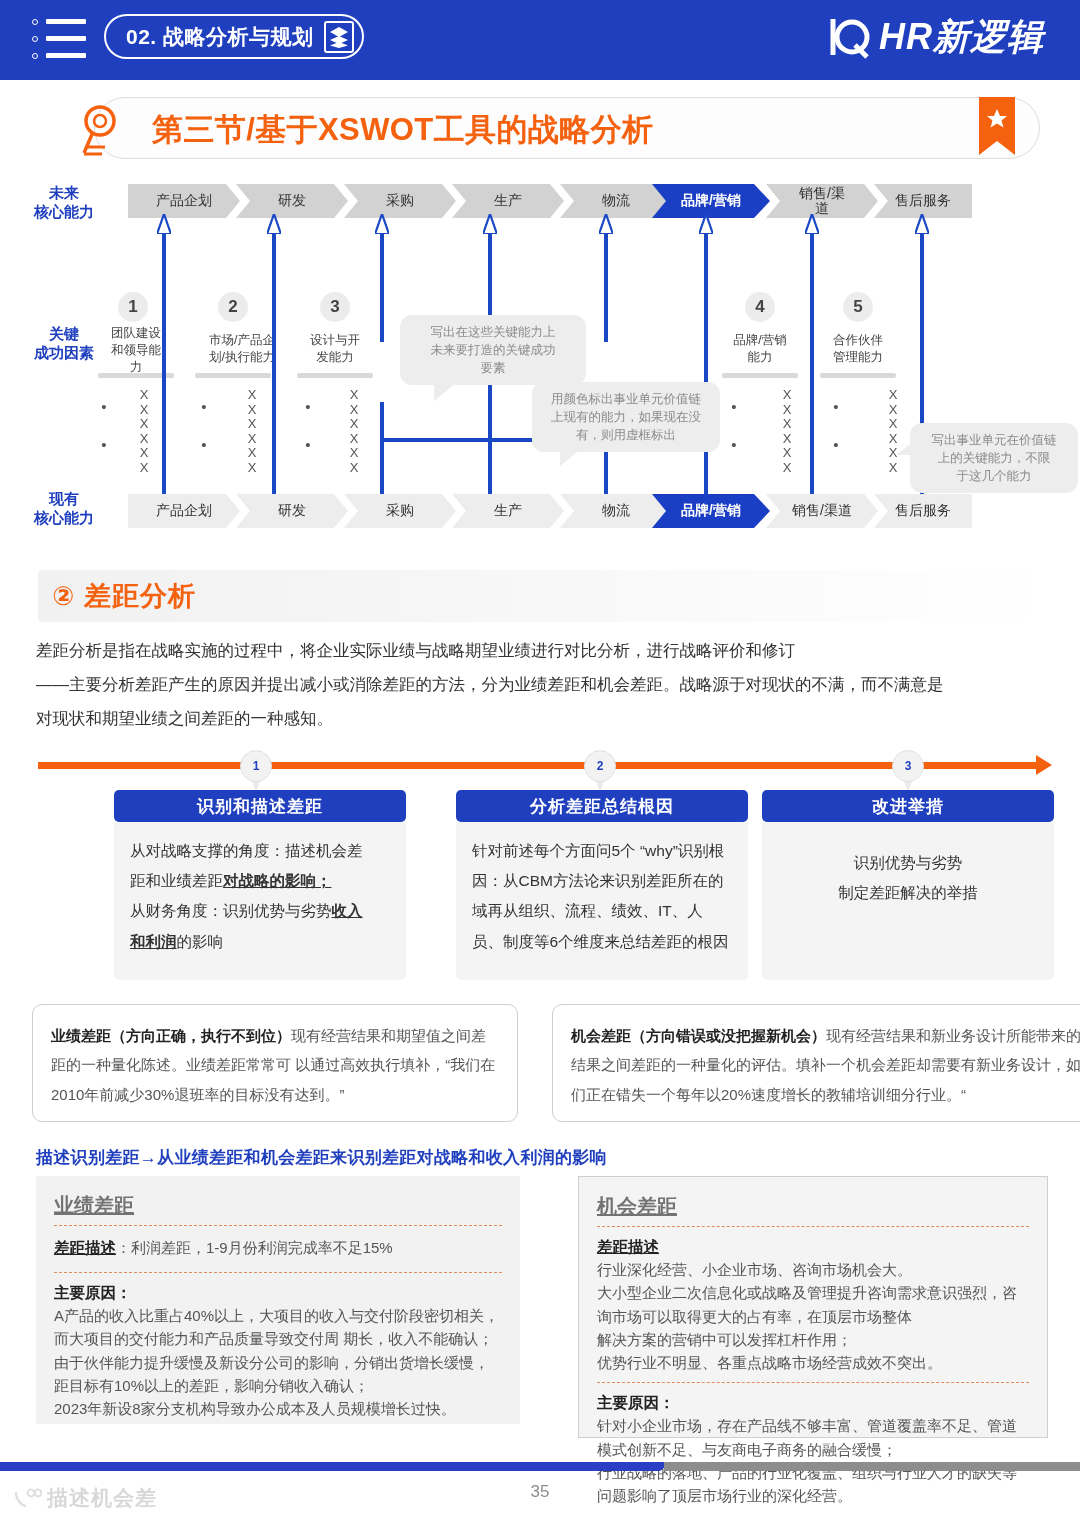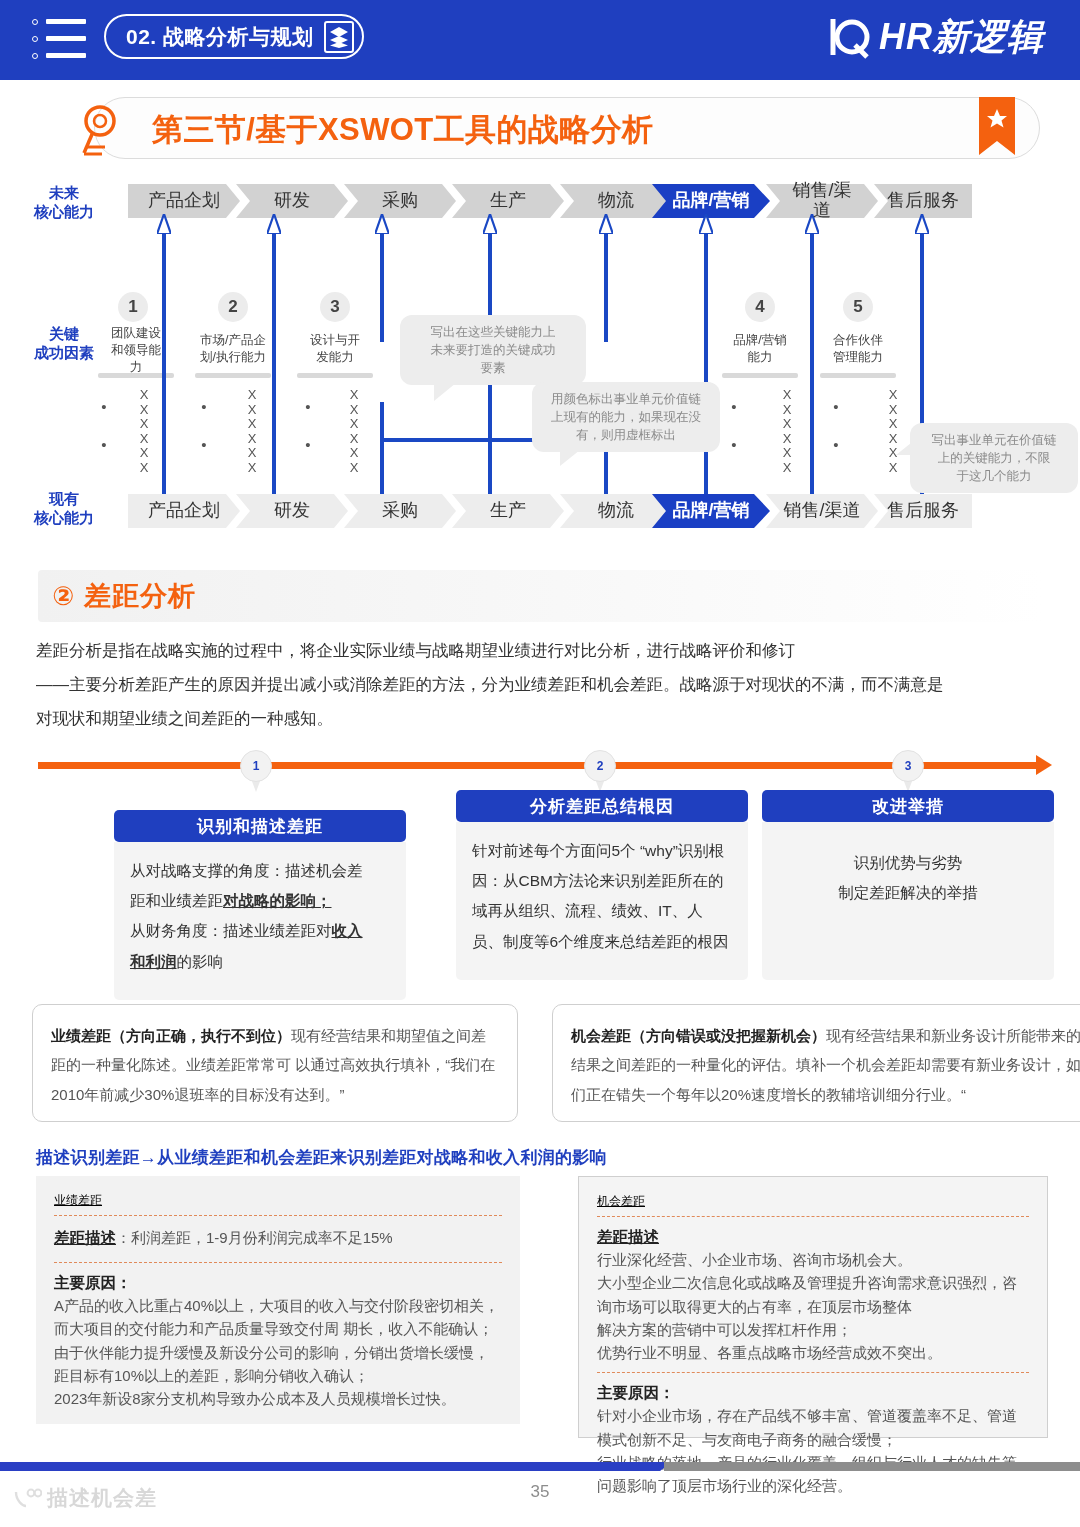--- a/index.html
+++ b/index.html
@@ -66,21 +66,21 @@
   .bookmark { position:absolute; right:22px; top:-2px; width:42px; height:62px; }
 
   
   .vc { position:absolute; left:0; top:170px; width:1080px; height:390px; }
   .vc .rowlabel {
     position:absolute; color:#1f3fbf; font-size:15px; font-weight:bold;
     text-align:center; line-height:1.25; width:80px; left:24px;
   }
   .chev {
     position:absolute; height:34px; display:flex; align-items:center; justify-content:center;
-    color:#333; font-size:18px; text-align:center; line-height:1.1;
+    color:#333; font-size:14px; text-align:center; line-height:1.1;
   }
   .chev .body { position:absolute; inset:0; }
   .chev span { position:relative; z-index:2; padding:0 6px; }
   .chev.dark { color:#fff; font-weight:bold; }
   .ksf-num {
     position:absolute; width:30px; height:30px; border-radius:50%;
     background:#ececec; color:#444; font-size:17px; font-weight:bold;
     display:flex; align-items:center; justify-content:center;
   }
   .ksf-txt {
@@ -173,21 +173,21 @@
   
   .bluehead {
     position:absolute; left:36px; top:1146px;
     color:#1f3fbf; font-size:17px; font-weight:bold; letter-spacing:.3px;
   }
 
   
   .panel { position:absolute; background:#f2f2f2; padding:16px 18px; }
   .panel.bordered { background:#f4f4f4; border:1px solid #cfcfcf; }
   .panel .ttl {
-    font-size:12px; font-weight:normal; color:#000000; text-decoration:underline; margin-bottom:6px;
+    font-size:20px; font-weight:bold; color:#737373; text-decoration:underline; margin-bottom:6px;
   }
   .dashrule { height:0; border-top:1.5px dashed #e08a5a; margin:6px 0 10px 0; }
   .panel .line { font-size:15px; color:#555; line-height:1.55; }
   .panel .line b { color:#222; }
   .panel .lbl { font-size:15.5px; font-weight:bold; color:#222; text-decoration:underline; }
   .panel .lbl2 { font-size:15.5px; font-weight:bold; color:#222; }
   .panel .blk { font-size:15px; color:#555; line-height:1.55; white-space:pre-line; }
 
   
   .foot-blue { position:absolute; left:0; top:1462px; width:660px; height:9px; background:#2a3fc4; }
@@ -310,21 +310,21 @@
       <span>售后服务</span>
     </div>
 
     <div class="ksf-num" style="left:118px; top:122px;">1</div>
     <div class="ksf-txt" style="left:94px; top:155px; white-space:pre-line;">团队建设
 和领导能
 力</div>
     <div class="ksf-bar" style="left:98px; top:203px;"></div>
 
     <div class="ksf-num" style="left:218px; top:122px;">2</div>
-    <div class="ksf-txt" style="left:191px; top:162px; white-space:pre-line;">市场/产品企
+    <div class="ksf-txt" style="left:191px; top:162px; white-space:pre-line;text-align:right;">市场/产品企
 划/执行能力</div>
     <div class="ksf-bar" style="left:195px; top:203px;"></div>
 
     <div class="ksf-num" style="left:320px; top:122px;">3</div>
     <div class="ksf-txt" style="left:293px; top:162px; white-space:pre-line;">设计与开
 发能力</div>
     <div class="ksf-bar" style="left:297px; top:203px;"></div>
 
     <div class="ksf-num" style="left:745px; top:122px;">4</div>
     <div class="ksf-txt" style="left:718px; top:162px; white-space:pre-line;">品牌/营销
@@ -473,26 +473,26 @@
   </div>
   <div class="pin" style="left:584px; top:750px;">
     <div class="tip"></div>
     <div class="circ">2</div>
   </div>
   <div class="pin" style="left:892px; top:750px;">
     <div class="tip"></div>
     <div class="circ">3</div>
   </div>
 
-  <div class="stepcard" style="left:114px; top:790px;margin-top:20px;">
+  <div class="stepcard" style="left:114px; top:790px;">
     <div class="hd">识别和描述差距</div>
     <div class="bd" style="height:158px;">
       <span>从对战略支撑的角度：描述机会差</span><br>
       <span>距和业绩差距</span><span class="u">对战略的影响；</span><br>
-      <span>从财务角度：描述业绩差距对</span><span class="u">收入</span><br>
+      <span>从财务角度：识别优势与劣势</span><span class="u">收入</span><br>
       <span class="u">和利润</span><span>的影响</span>
     </div>
   </div>
 
   <div class="stepcard" style="left:456px; top:790px;">
     <div class="hd">分析差距总结根因</div>
     <div class="bd" style="height:158px;">针对前述每个方面问5个 “why”识别根因：从CBM方法论来识别差距所在的域再从组织、流程、绩效、IT、人员、制度等6个维度来总结差距的根因</div>
   </div>
 
   <div class="stepcard" style="left:762px; top:790px;">

